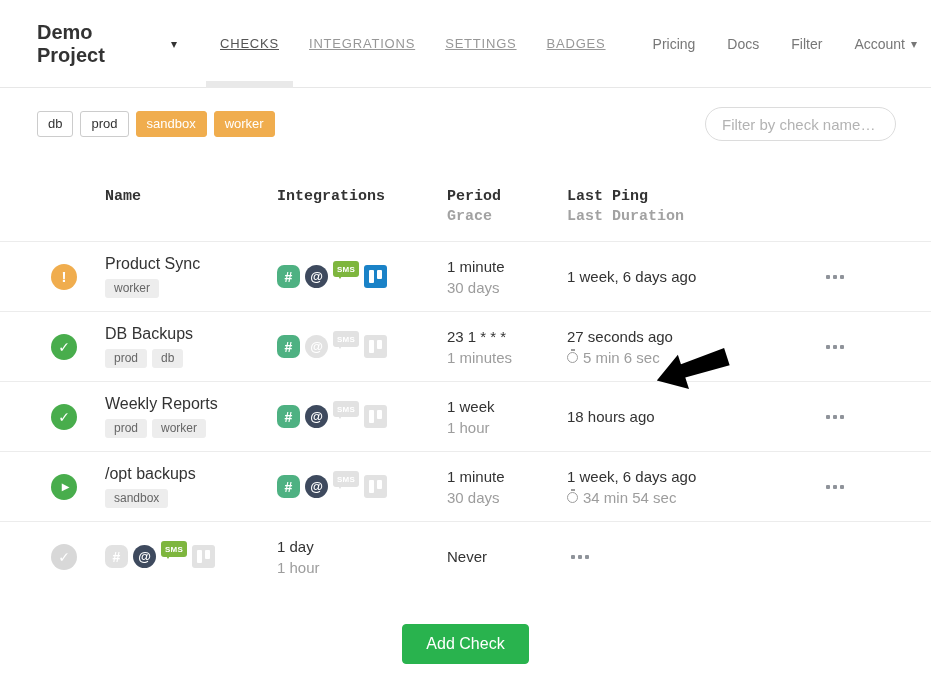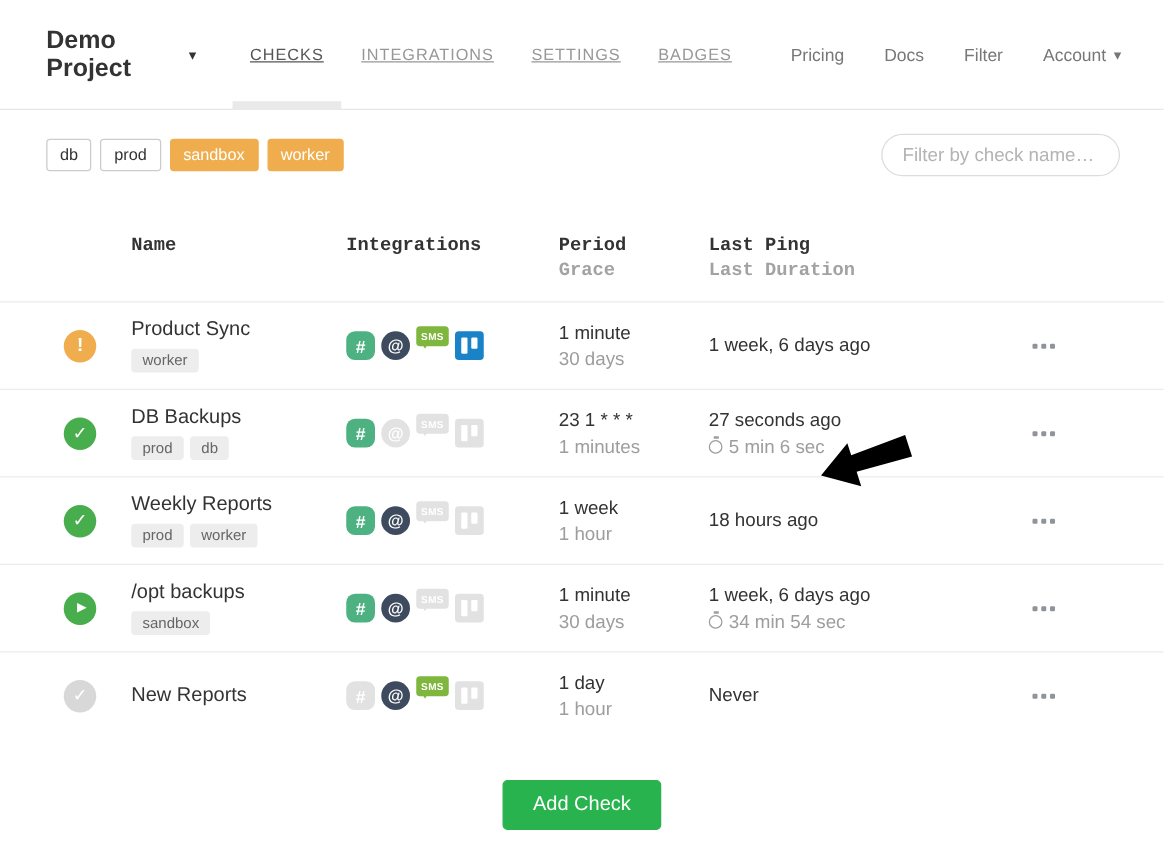--- a/index.html
+++ b/index.html
@@ -5,21 +5,21 @@
   * { box-sizing: border-box; }
   html,body { margin:0; padding:0; background:#fff; }
   body {
     width:931px; height:675px; overflow:hidden; position:relative;
     font-family:"Liberation Sans","DejaVu Sans",sans-serif; color:#333;
   }
 
   
   .topnav {
     height:88px; display:flex; align-items:center;
-    border-bottom:1px solid #e7e7e7; padding:0 34px 0 37px;
+    border-bottom:1px solid #e7e7e7; padding:0 14px 0 37px;
   }
   .brand { display:flex; align-items:center; cursor:pointer; margin-right:28px; }
   .brand-name { font-size:20px; font-weight:bold; color:#333; }
   .caret { font-size:12px; color:#333; margin-left:7px; line-height:1; }
   .tabs { display:flex; height:100%; }
   .tab {
     display:flex; align-items:center; padding:0 14px; margin:0 1px;
     font-size:13px; letter-spacing:0.8px; color:#979797; cursor:pointer;
     position:relative; height:100%;text-decoration:underline;
   }
@@ -329,24 +329,20 @@
             <i></i>
             <i></i>
           </span>
     </div>
   </div>
 
   <div class="grid-row row">
     <div>
           <span class="status-icon st-new">✓</span>
         </div>
-    <div>
-      <div class="check-name">New Reports</div>
-
-    </div>
     <div class="int-icons">
           <span class="int-icon ic-slack off">#</span>
           <span class="int-icon ic-email">@</span>
           <span class="int-icon ic-sms">SMS</span>
           <span class="int-icon ic-trello off">
             <i class="tb1"></i>
             <i class="tb2"></i>
           </span>
         </div>
     <div class="cell-period">

